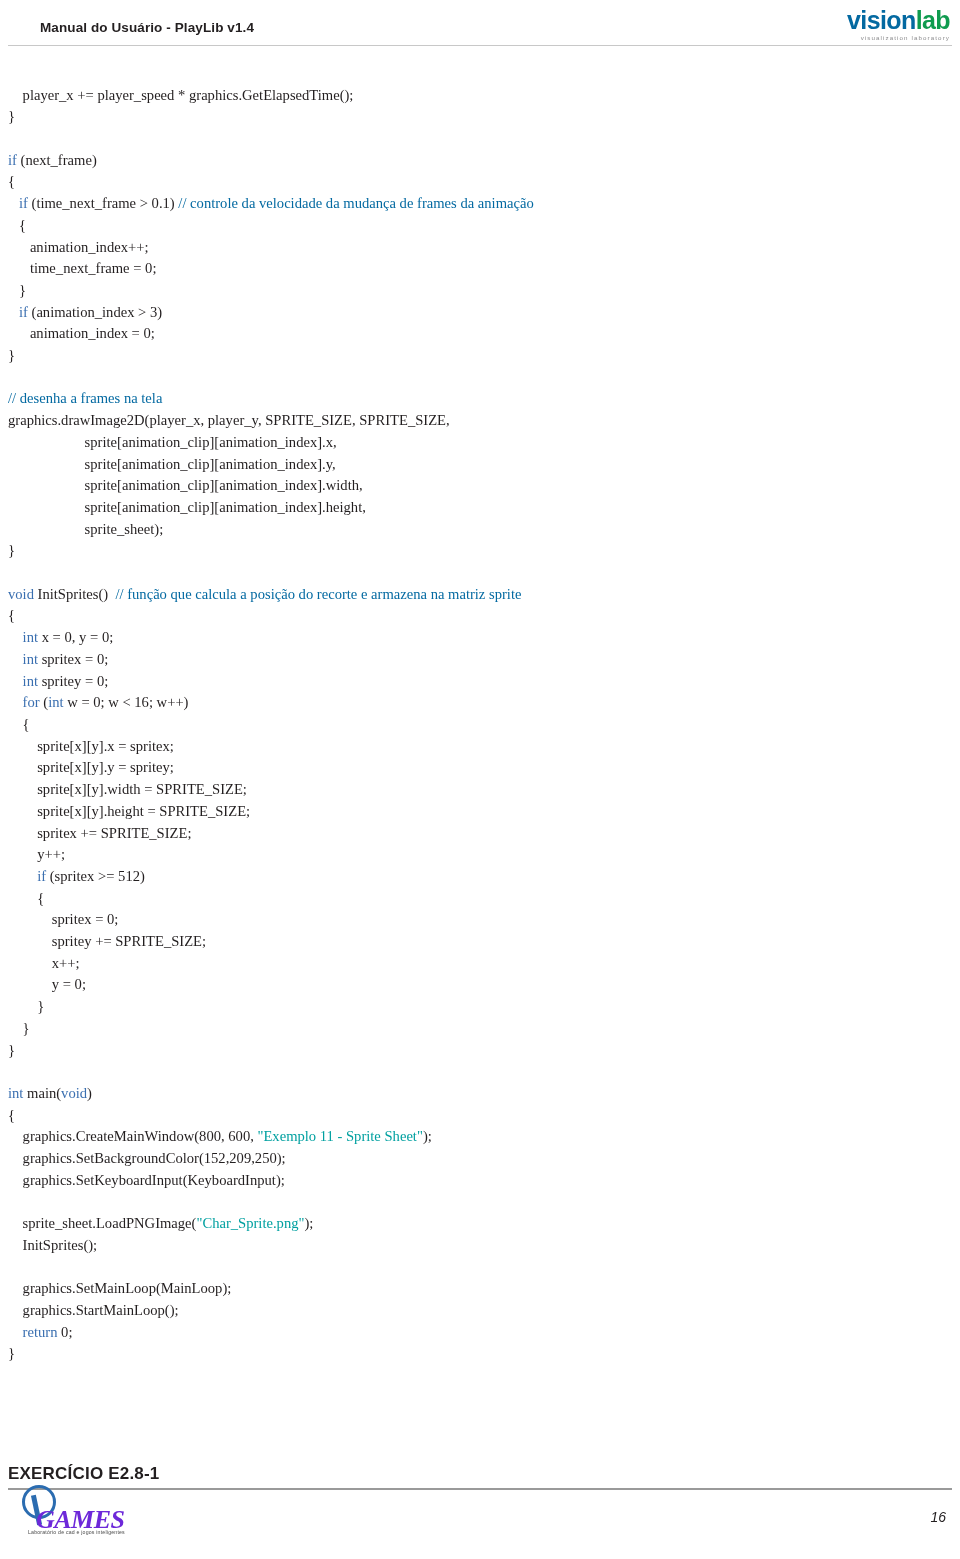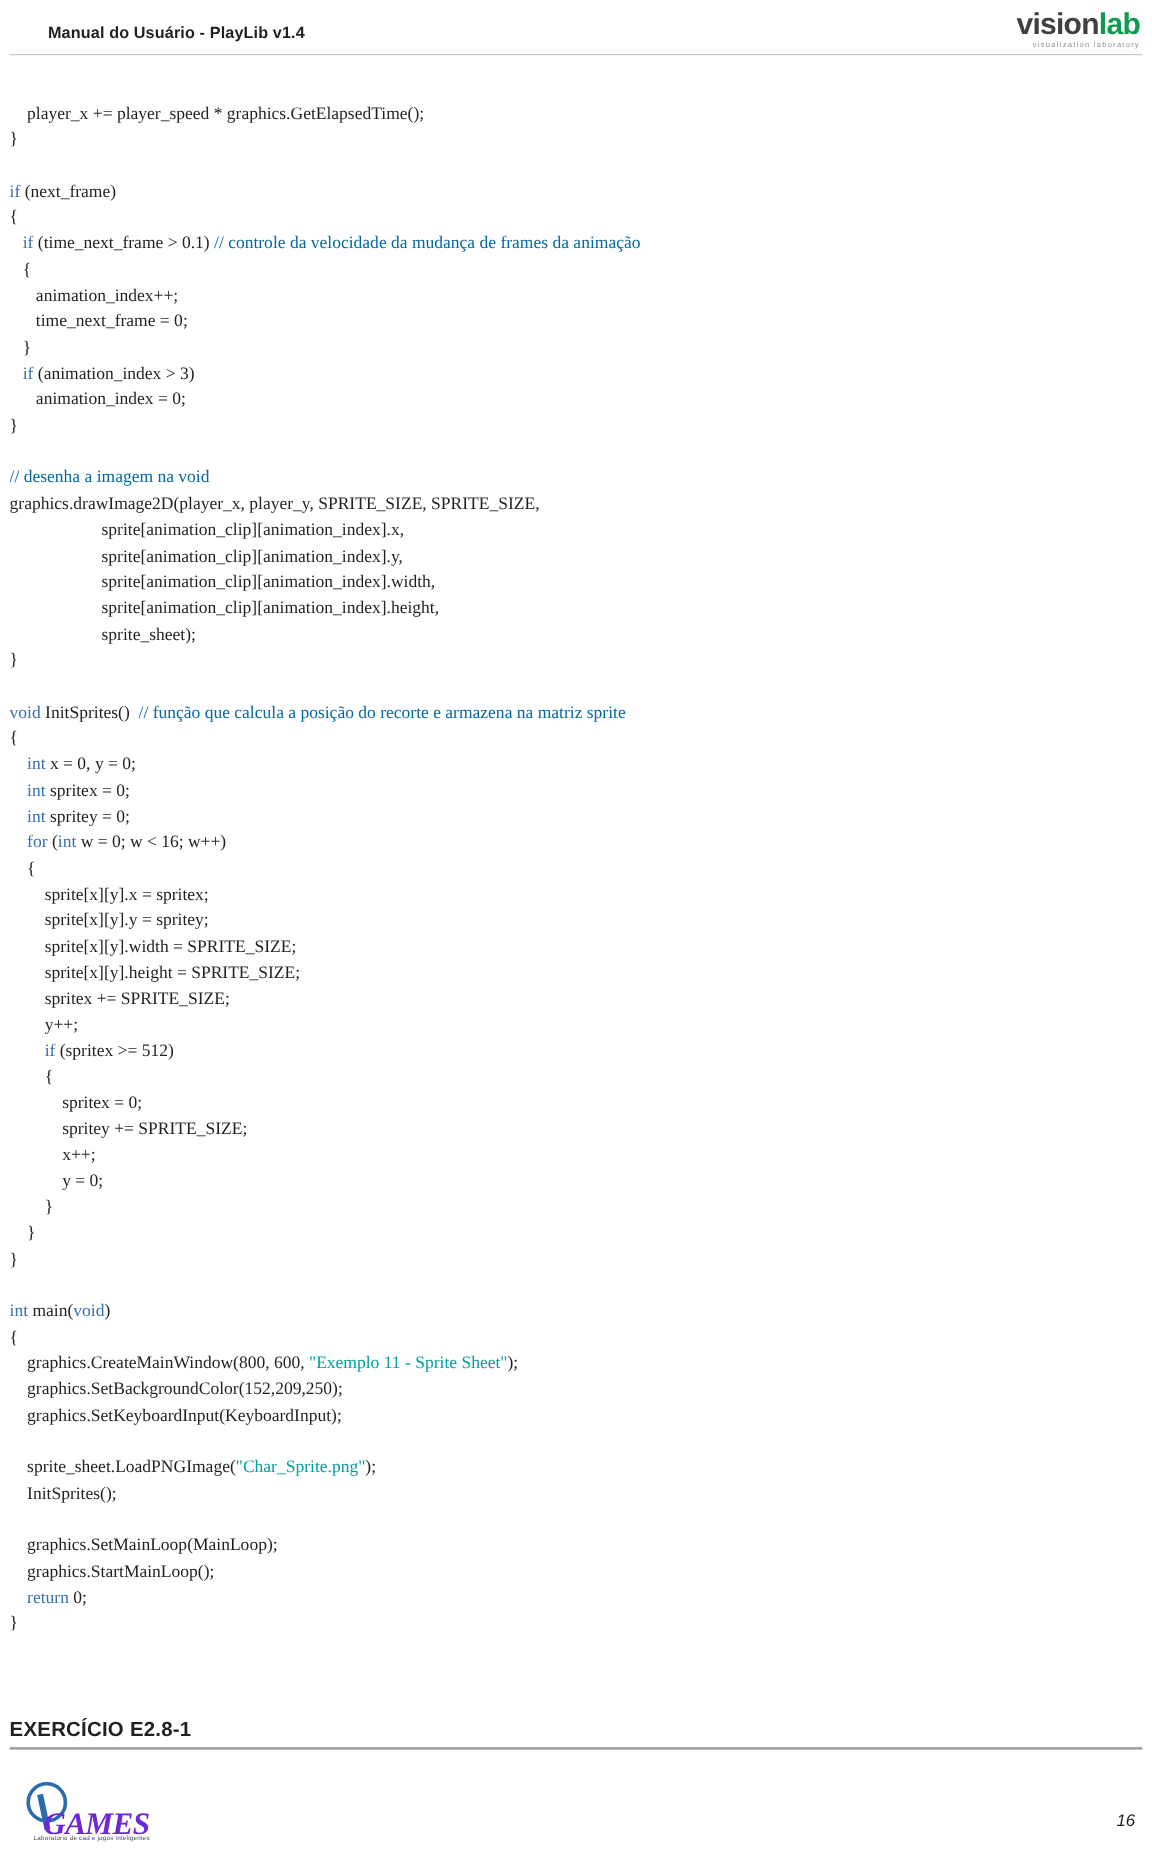--- a/index.html
+++ b/index.html
@@ -52,21 +52,21 @@
     height: 36px;
     text-align: right;
   }
   .logo-word {
     font-size: 25px;
     font-weight: bold;
     letter-spacing: -0.6px;
     line-height: 26px;
     white-space: nowrap;
   }
-  .logo-word .vision { color: #404040; }
+  .logo-word .vision { color: #0369a1; }
   .logo-word .lab { color: #0f9b4f; }
   .logo-sub {
     font-size: 6.2px;
     color: #8c8c8e;
     letter-spacing: 1.1px;
     line-height: 8px;
     margin-top: 1px;
     white-space: nowrap;
   }
 
@@ -91,20 +91,21 @@
     position: absolute;
     left: 8px;
     top: 1432px;
     width: 944px;
   }
   .exercise-title {
     font-size: 17px;
     font-weight: bold;
     color: #231f20;
     letter-spacing: 0.2px;
+    margin-top: 32px;
   }
   .exercise-rule {
     margin-top: 4px;
     width: 944px;
     height: 2px;
     background: #9a9a9a;
   }
 
   
   .footer-logo {
@@ -185,21 +186,21 @@
 {
    <span class="kw">if</span> (time_next_frame &gt; 0.1) <span class="cmt">// controle da velocidade da mudança de frames da animação</span>
    {
       animation_index++;
       time_next_frame = 0;
    }
    <span class="kw">if</span> (animation_index &gt; 3)
       animation_index = 0;
 }
 
-<span class="cmt">// desenha a imagem na void</span>
+<span class="cmt">// desenha a frames na tela</span>
 graphics.drawImage2D(player_x, player_y, SPRITE_SIZE, SPRITE_SIZE,
                      sprite[animation_clip][animation_index].x,
                      sprite[animation_clip][animation_index].y,
                      sprite[animation_clip][animation_index].width,
                      sprite[animation_clip][animation_index].height,
                      sprite_sheet);
 }
 
 <span class="kw">void</span> InitSprites()  <span class="cmt">// função que calcula a posição do recorte e armazena na matriz sprite</span>
 {

